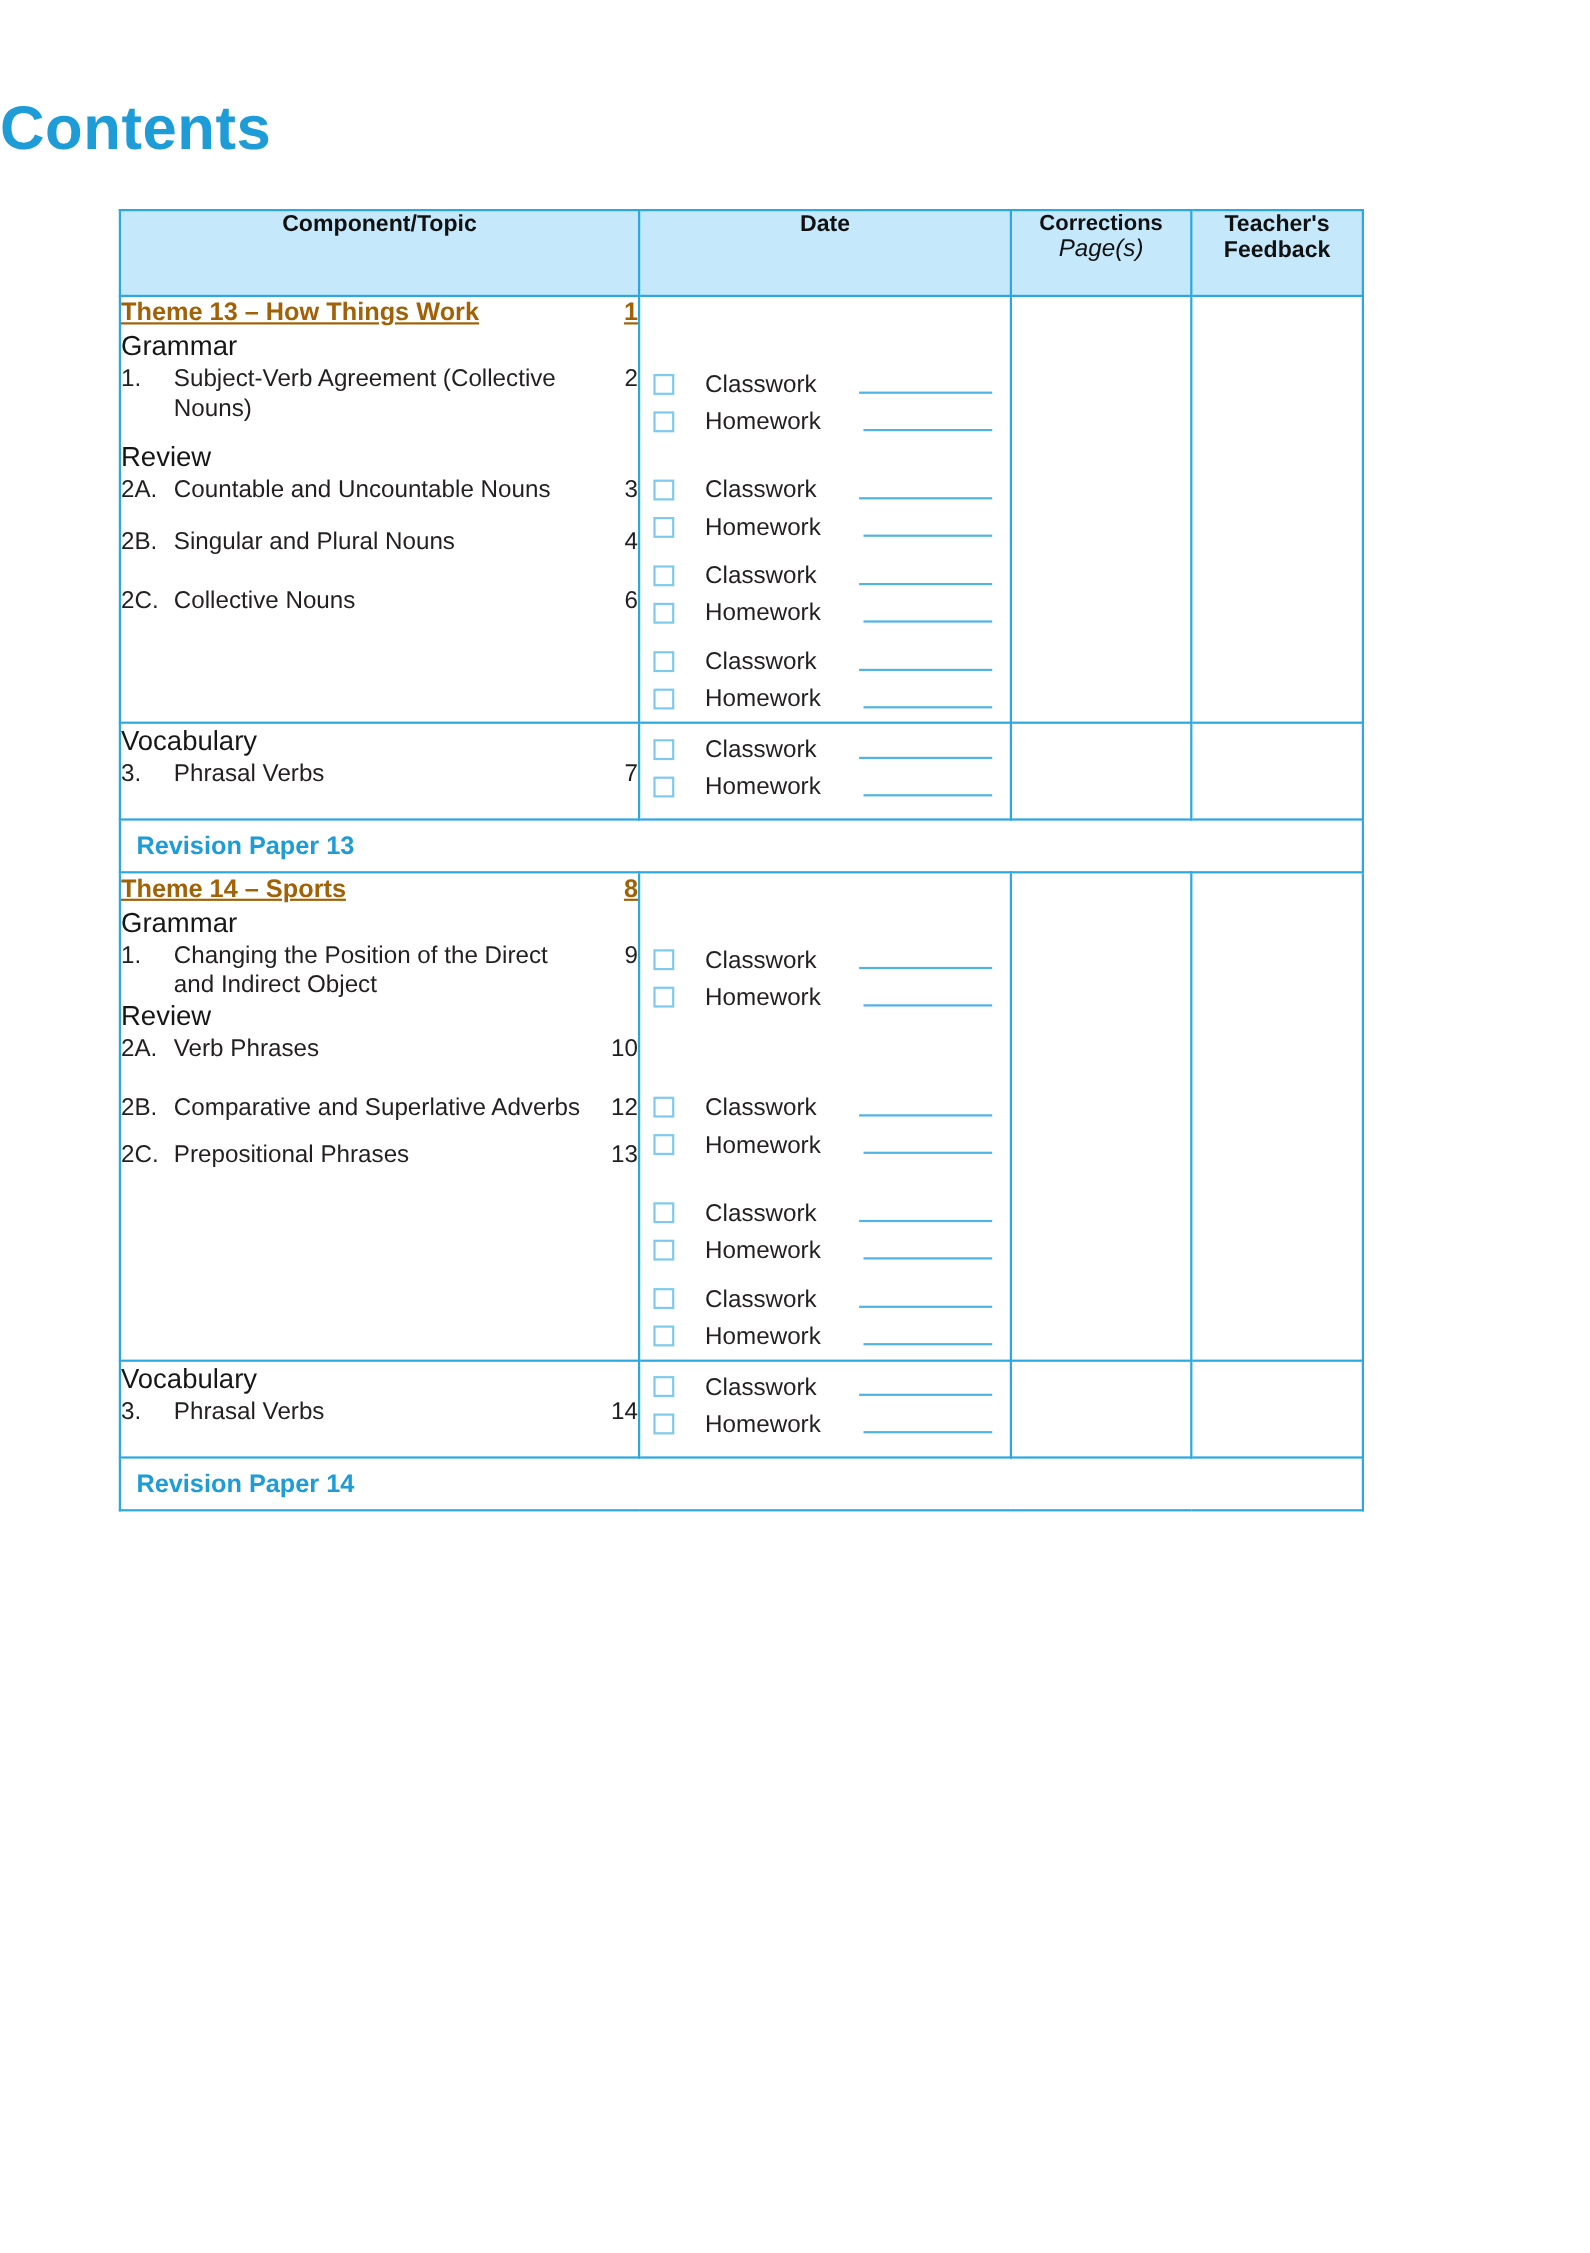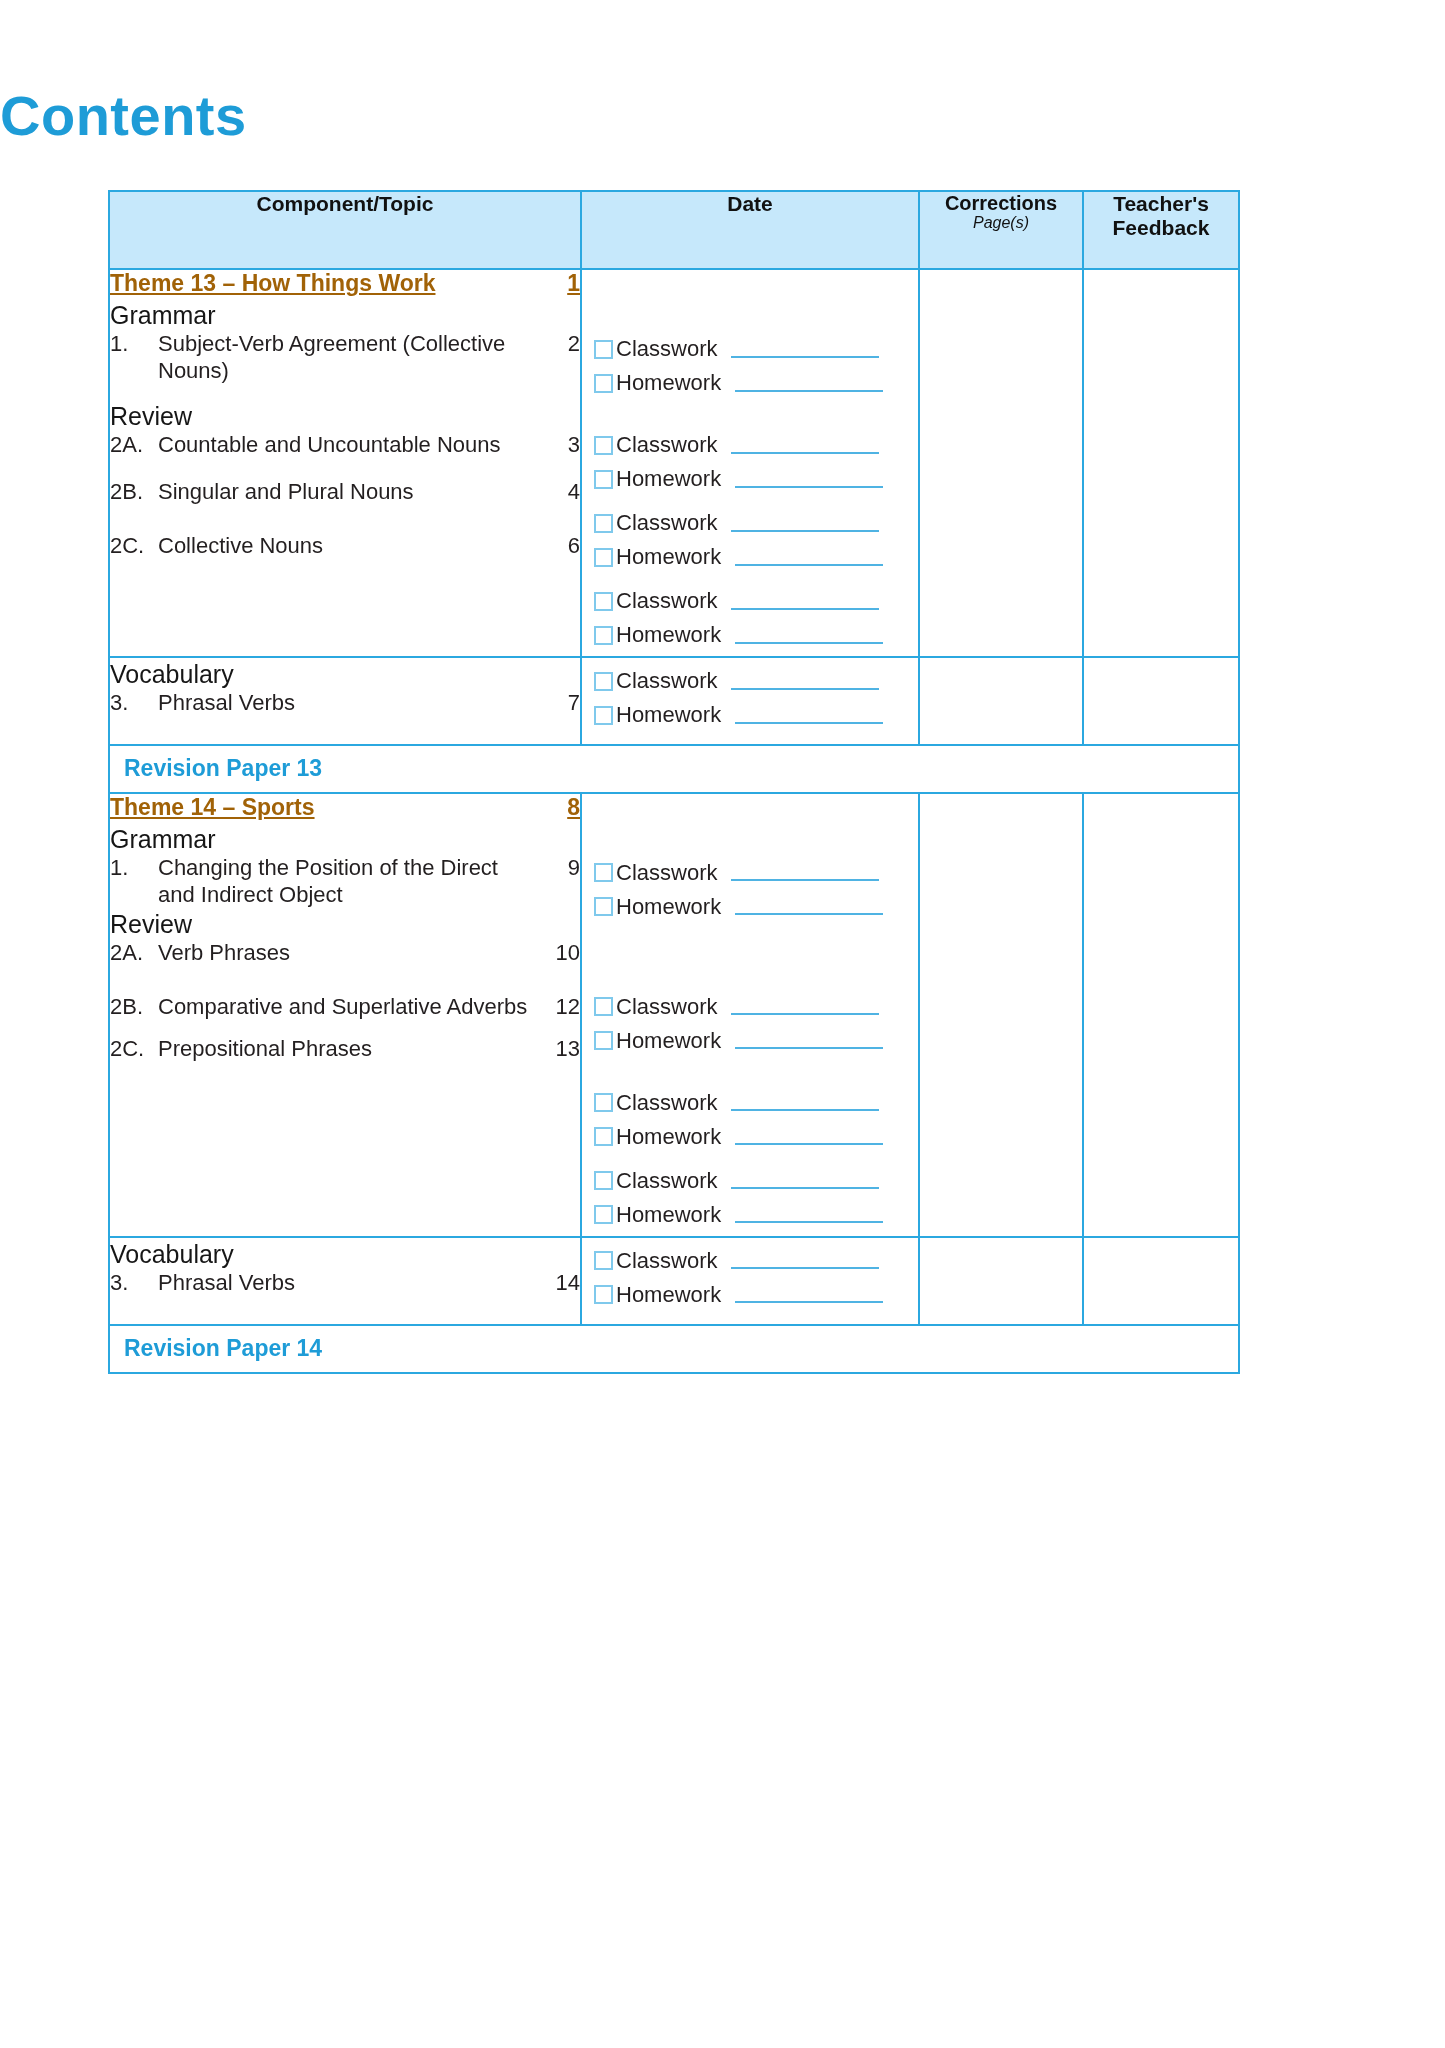--- a/index.html
+++ b/index.html
@@ -68,21 +68,21 @@
     font-size: 21px;
     font-weight: bold;
     padding: 4px 6px;
     line-height: 1.12;
   }
   thead th.hdr-corr { font-size: 20px; }
   thead th .sub-italic {
     display: block;
     font-weight: normal;
     font-style: italic;
-    font-size: 16px;
+    font-size: 22px;
   }
 
   
   .topic-cell {
     padding: 10px 14px 14px 14px;
   }
 
   .theme-line {
     display: flex;
     align-items: baseline;
@@ -133,20 +133,21 @@
   .gap-26 { height: 26px; }
 
   
   .date-cell { padding: 0; }
   .date-group { padding: 10px 16px 8px 12px; }
 
   .cw-row {
     display: flex;
     align-items: center;
     margin-bottom: 8px;
+    gap: 25px;
   }
   .cw-row:last-child { margin-bottom: 0; }
 
   .chk {
     flex: 0 0 19px;
     width: 19px;
     height: 19px;
     border: 2px solid #7FC9EC;
     background: #ffffff;
     margin-right: 3px;

